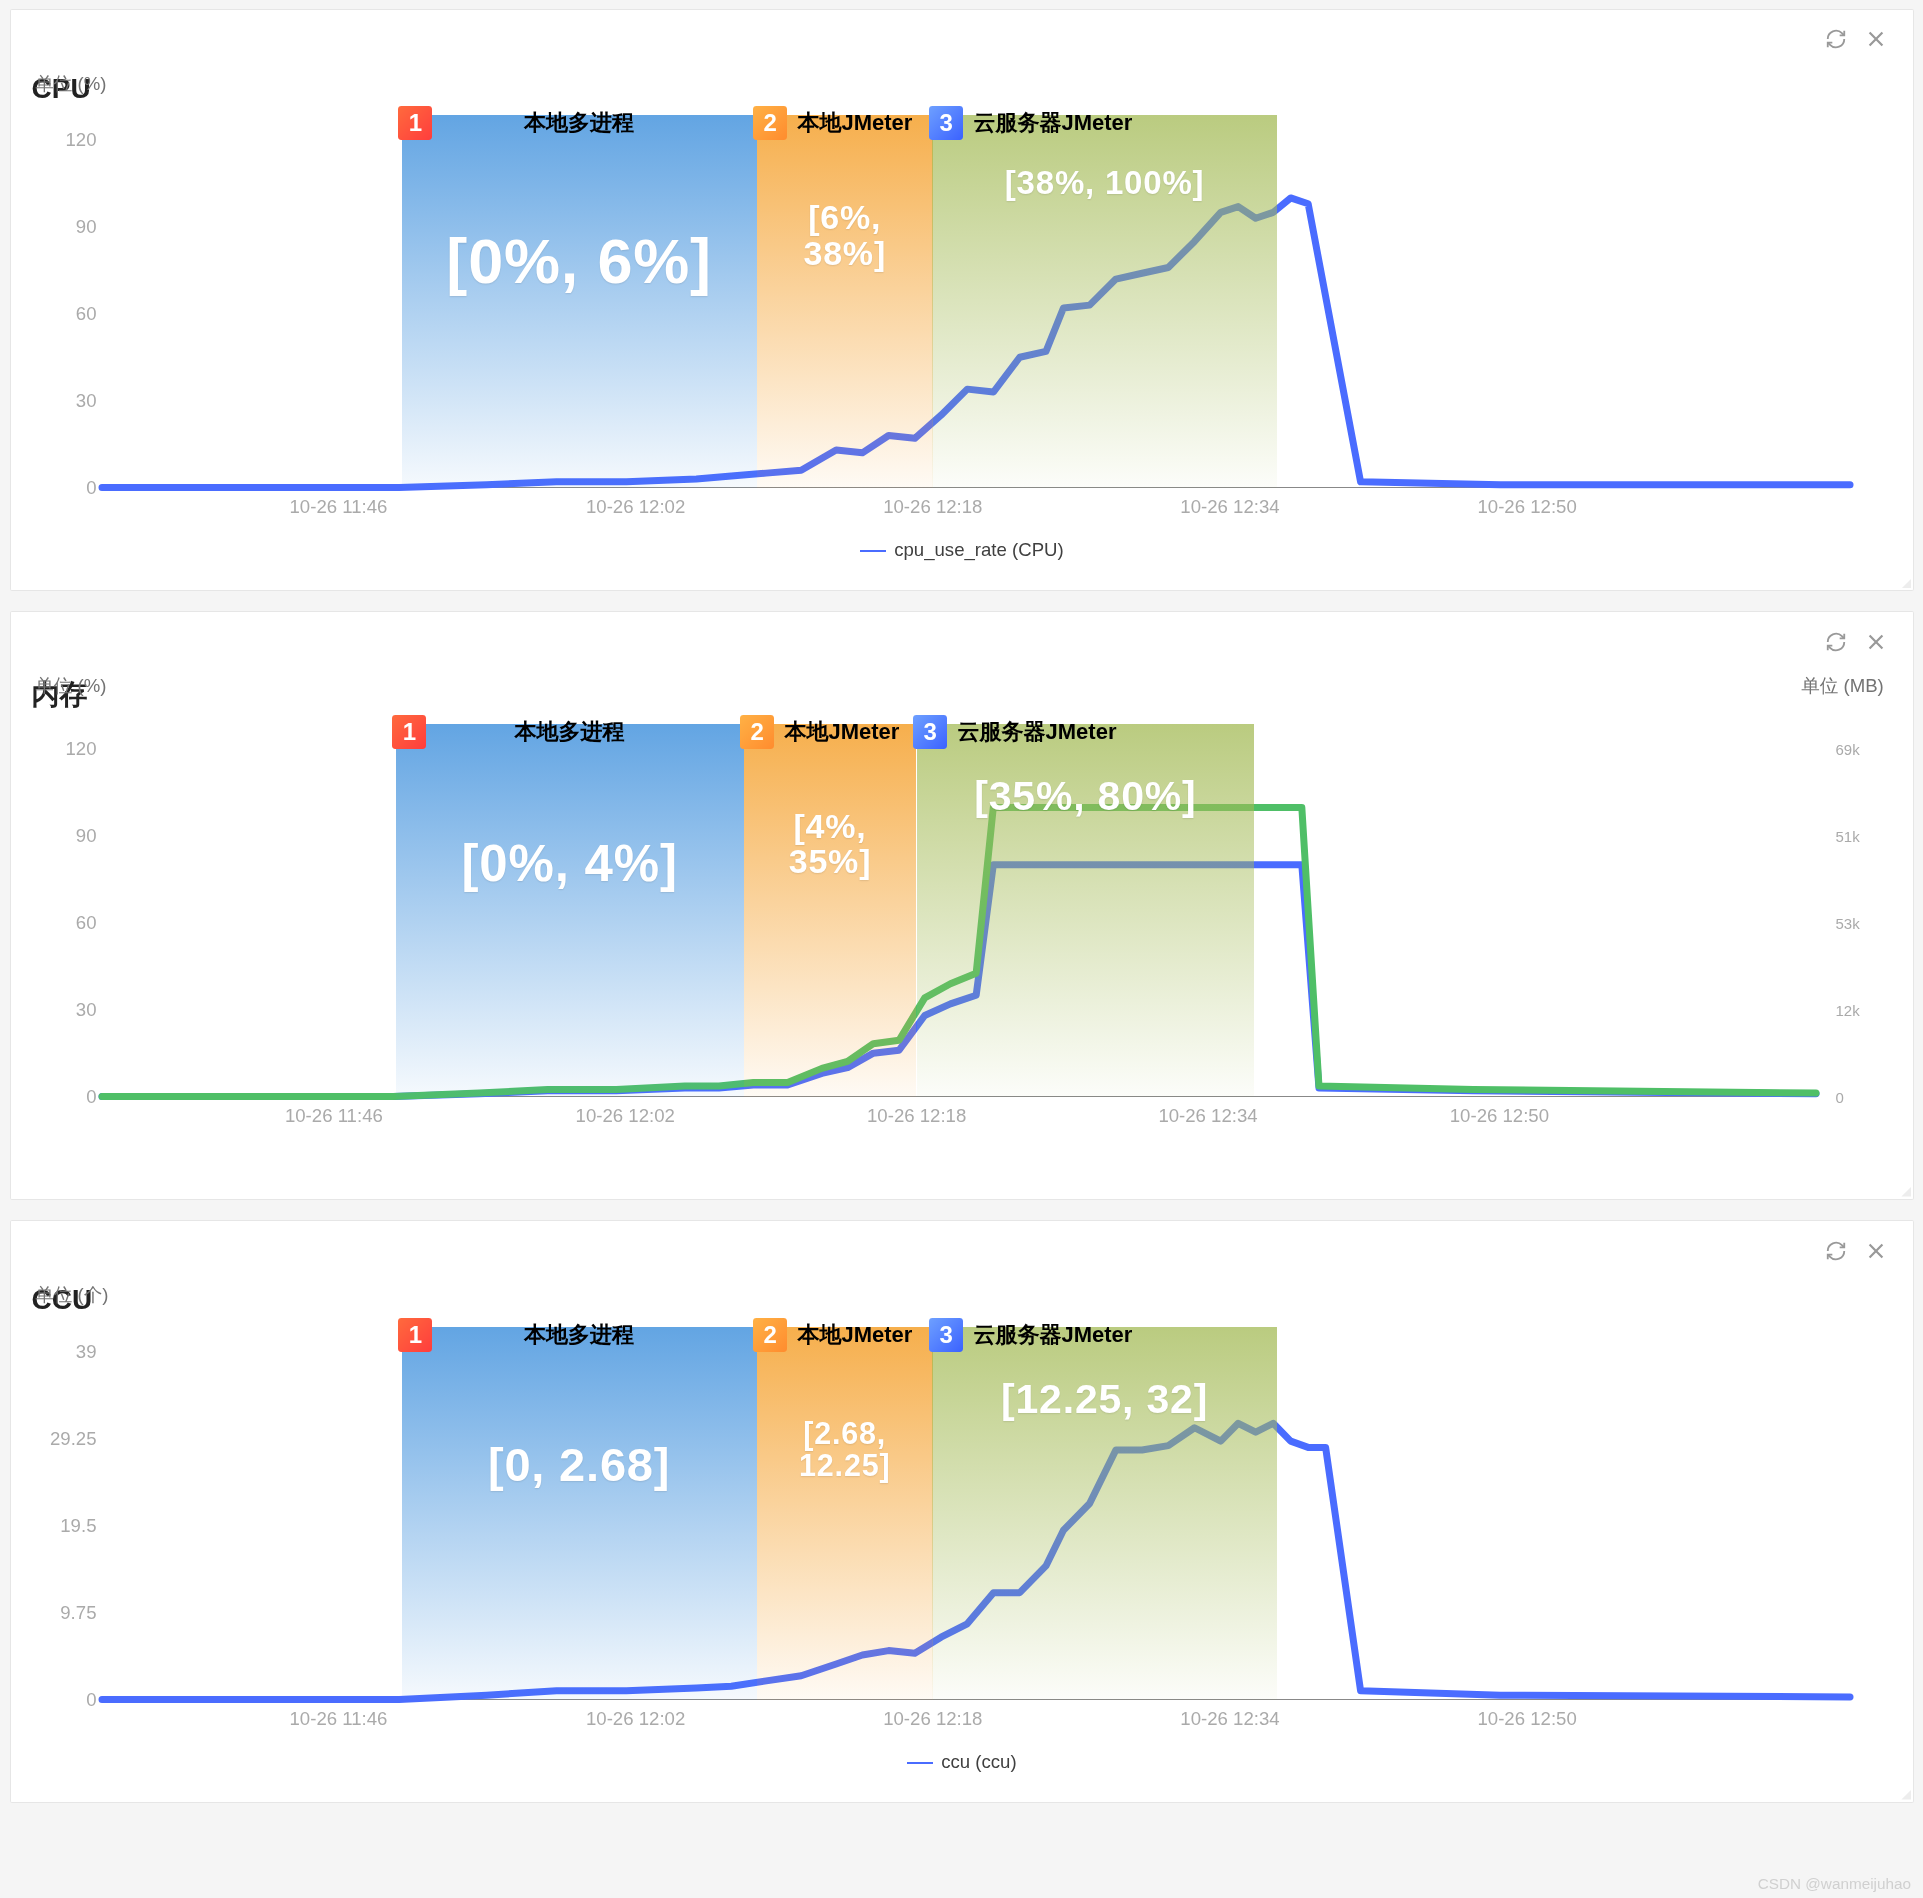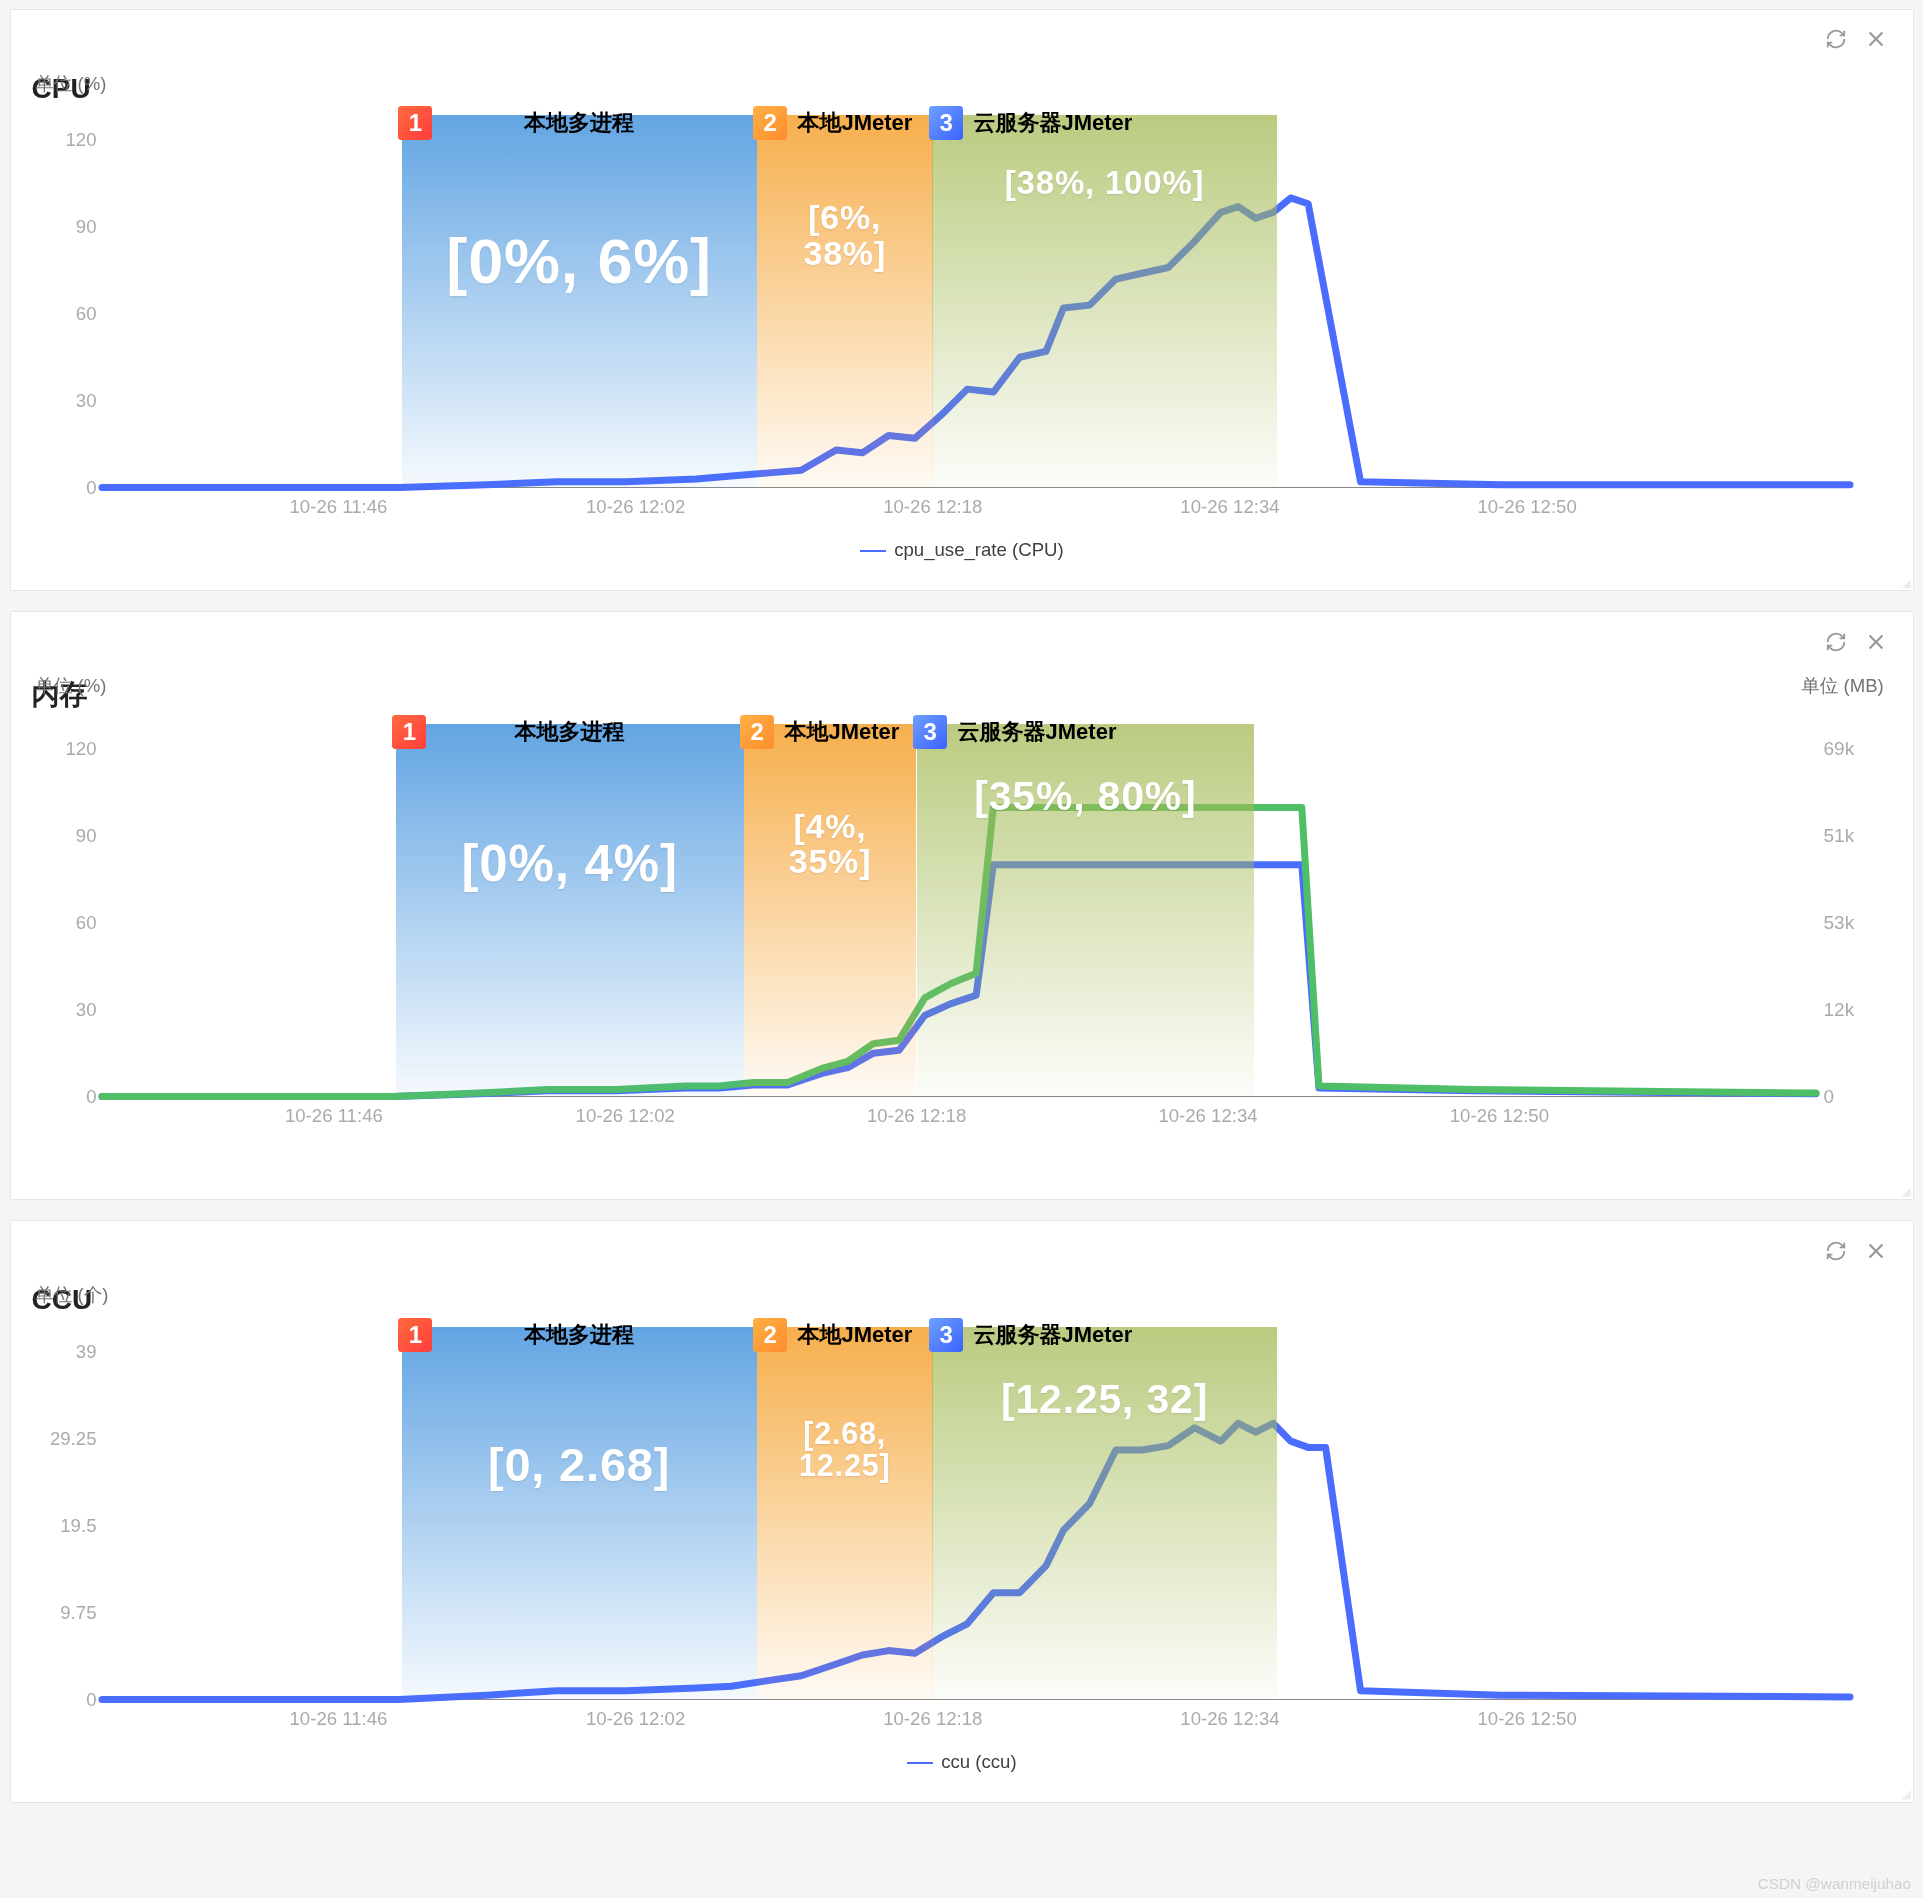--- a/index.html
+++ b/index.html
@@ -83,22 +83,22 @@
     transform: translateY(50%);
   }
   .y-ticks-right {
     position:absolute;
     right:-68px;
     top:0; bottom:0;
     width:61px;
   }
   .y-ticks-right div {
     position:absolute;
-    left:0;
-    font-size:19px;
+    left:12px;
+    font-size:15px;
     color:#aaa;
     transform: translateY(50%);
   }
   .x-ticks {
     position: absolute;
     left: 0; right: 0; bottom: -32px;
     height: 24px;
   }
   .x-ticks div {
     position: absolute;

